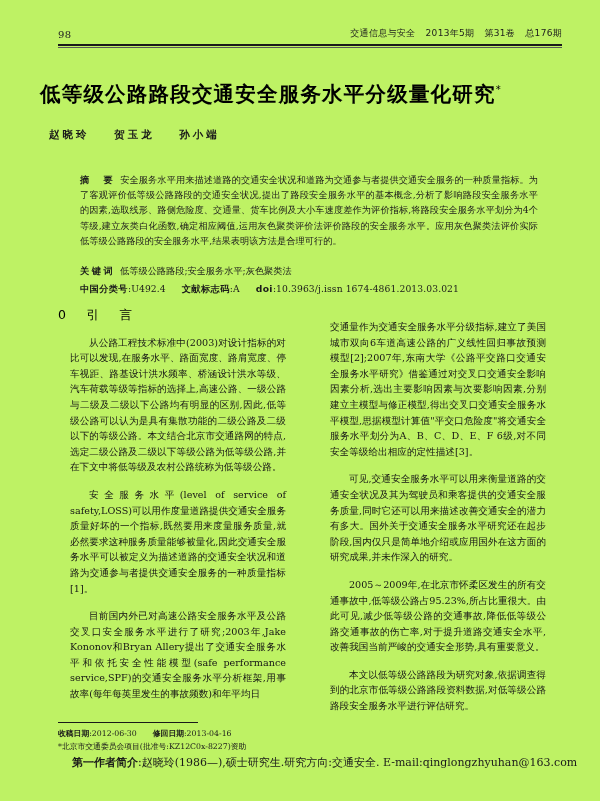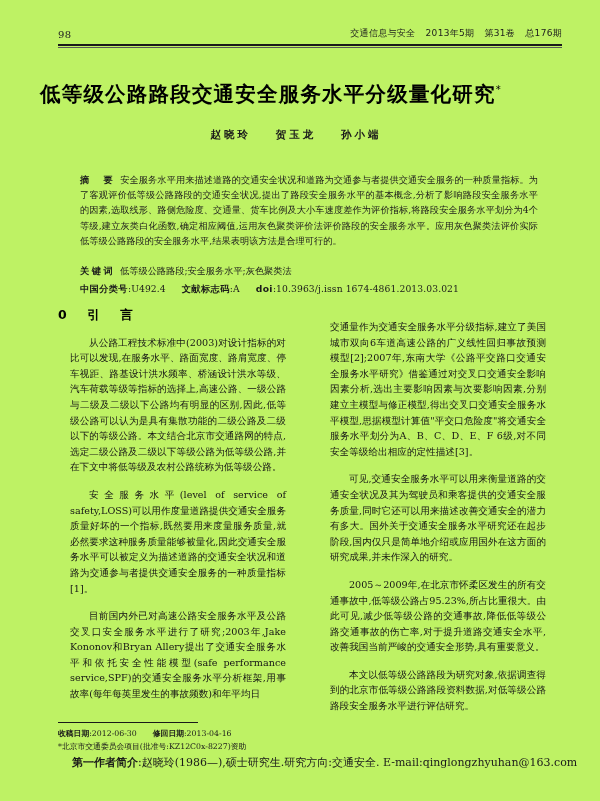--- a/index.html
+++ b/index.html
@@ -85,23 +85,23 @@
   }
   .title .star {
     font-size: 10px;
     vertical-align: super;
     font-weight: normal;
   }
 
   .authors {
     position: absolute;
     top: 128px;
-    left: 32px;
+    left: 40px;
     right: 40px;
-    text-align: center;
+    text-align: left;
     font-family: "DejaVu Sans", sans-serif;
     font-size: 10.5px;
     font-weight: bold;
     letter-spacing: 3px;
     color: #1a1a1a;
   }
   .authors .name { margin: 0 9px; }
 
   .affiliation {
     position: absolute;
@@ -170,21 +170,21 @@
     text-align: justify;
     color: #141414;
     font-family: "DejaVu Serif", serif;
     letter-spacing: 0.02px;
   }
   .col-left  { left: 58px; }
   .col-right { left: 318px; }
 
   .sec-head {
     font-family: "DejaVu Sans", sans-serif;
-    font-weight: bold;
+    font-weight: normal;
     font-size: 12.5px;
     letter-spacing: 4px;
     margin: 0 0 12px 0;
     color: #000;
   }
   .col p {
     margin: 12px;
     text-indent: 19px;
   }
   .col p.noindent { text-indent: 0; }

